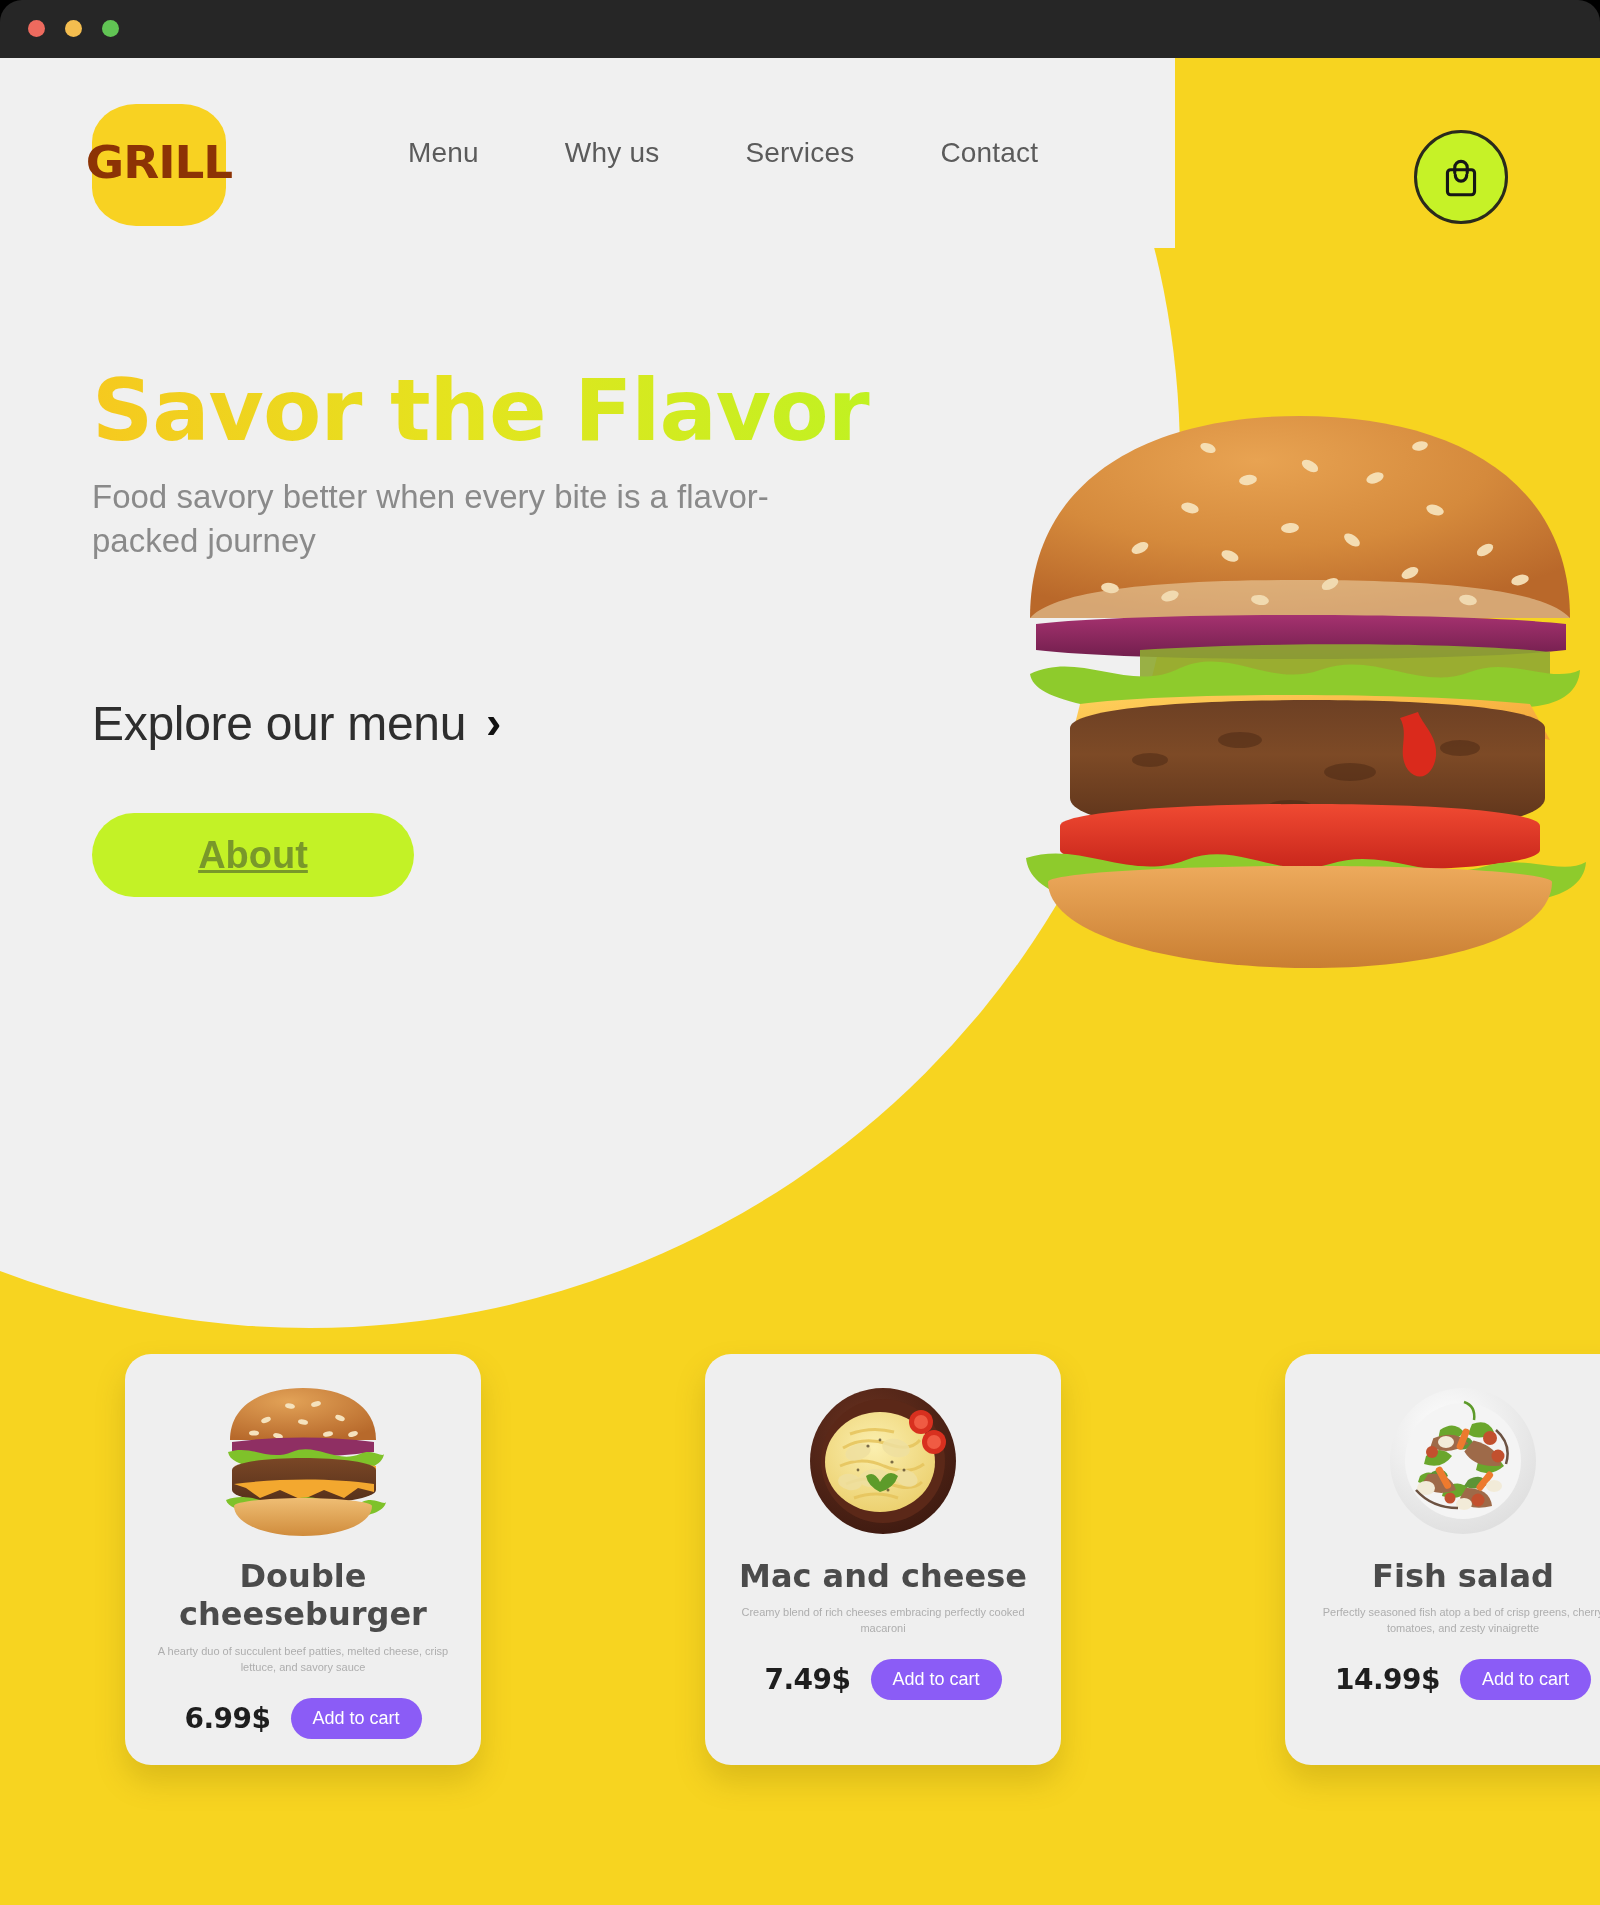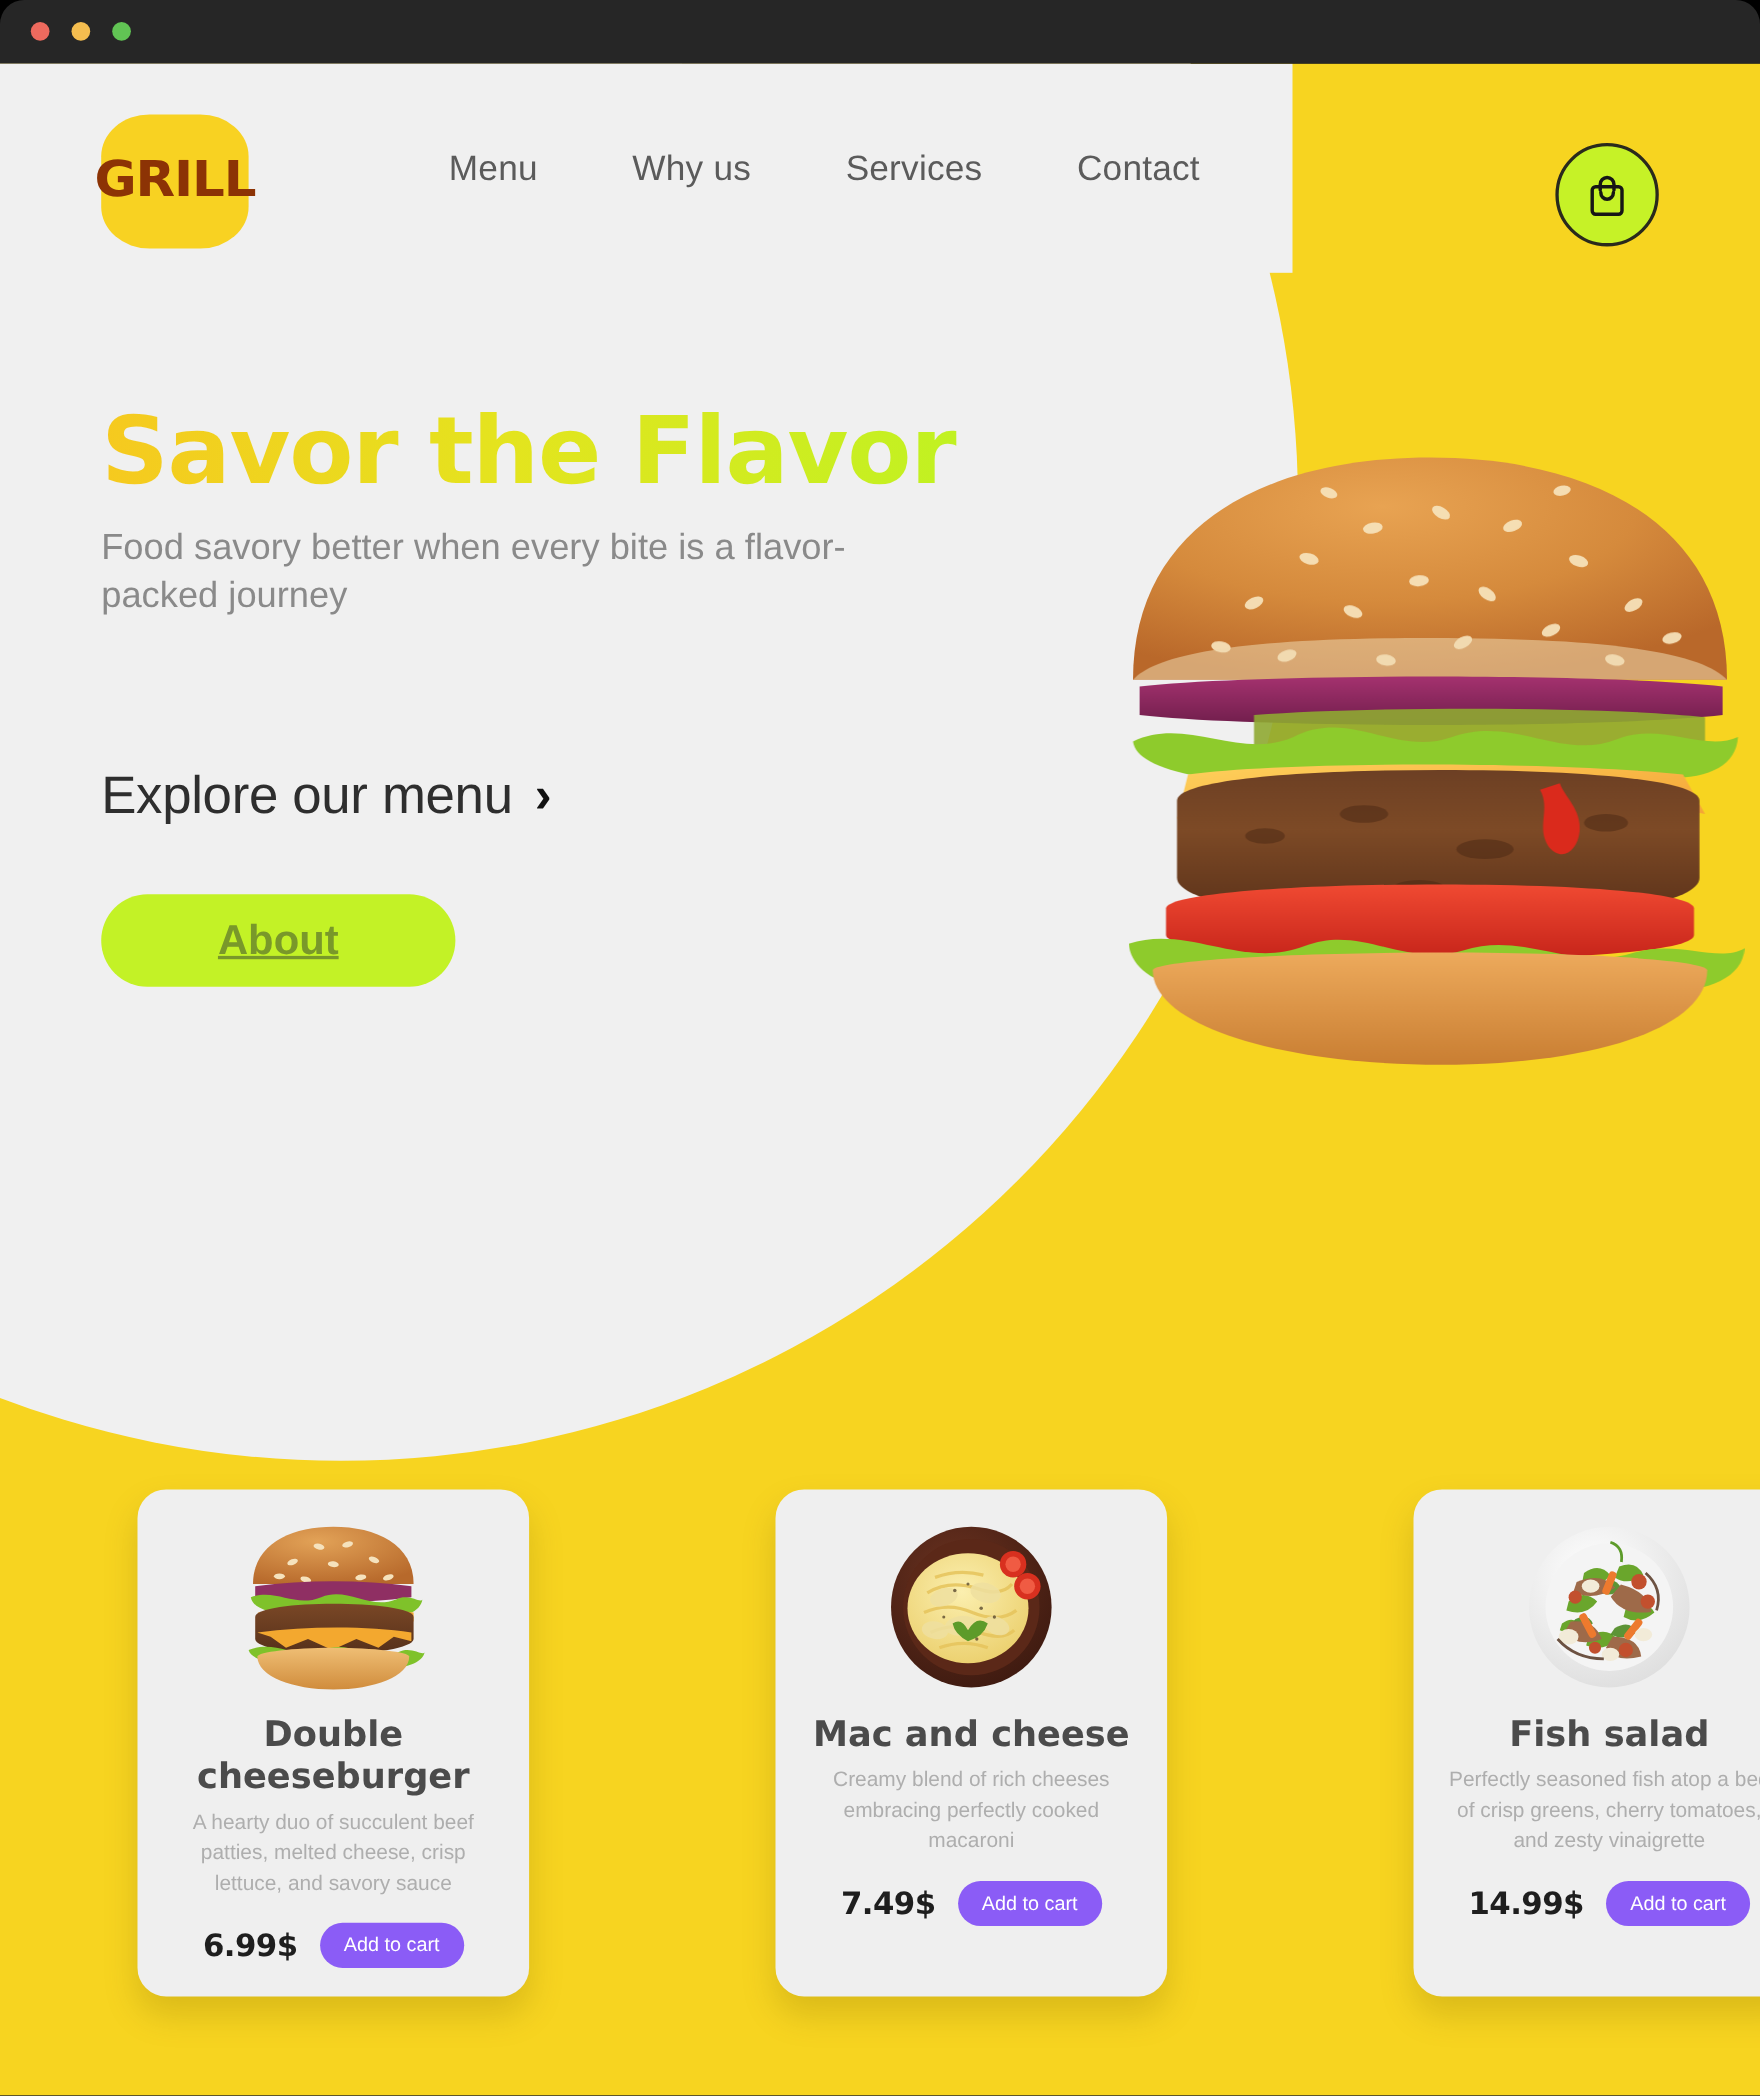--- a/index.html
+++ b/index.html
@@ -110,21 +110,21 @@
 
   .nav {
     position: absolute;
     left: 408px; top: 0;
     height: 190px;
     display: flex;
     align-items: center;
     gap: 86px;
   }
   .nav-item {
-    font-size: 32px;
+    font-size: 28px;
     color: #5B5B5B;
     letter-spacing: 0.2px;
     cursor: pointer;
     white-space: nowrap;
   }
 
   .cart-btn {
     position: absolute;
     right: 92px; top: 72px;
     width: 94px; height: 94px;
@@ -253,21 +253,21 @@
   .card-title {
     font-family: "DejaVu Sans", sans-serif;
     font-weight: 700;
     font-size: 32px;
     color: #4B4B4B;
     text-align: center;
     line-height: 1.2;
     margin-bottom: 10px;
   }
   .card-desc {
-    font-size: 19px;
+    font-size: 11px;
     line-height: 1.45;
     color: #AEAEAE;
     text-align: center;
     margin-bottom: 22px;
     max-width: 300px;
   }
   .card-footer {
     display: flex;
     align-items: center;
     justify-content: center;

